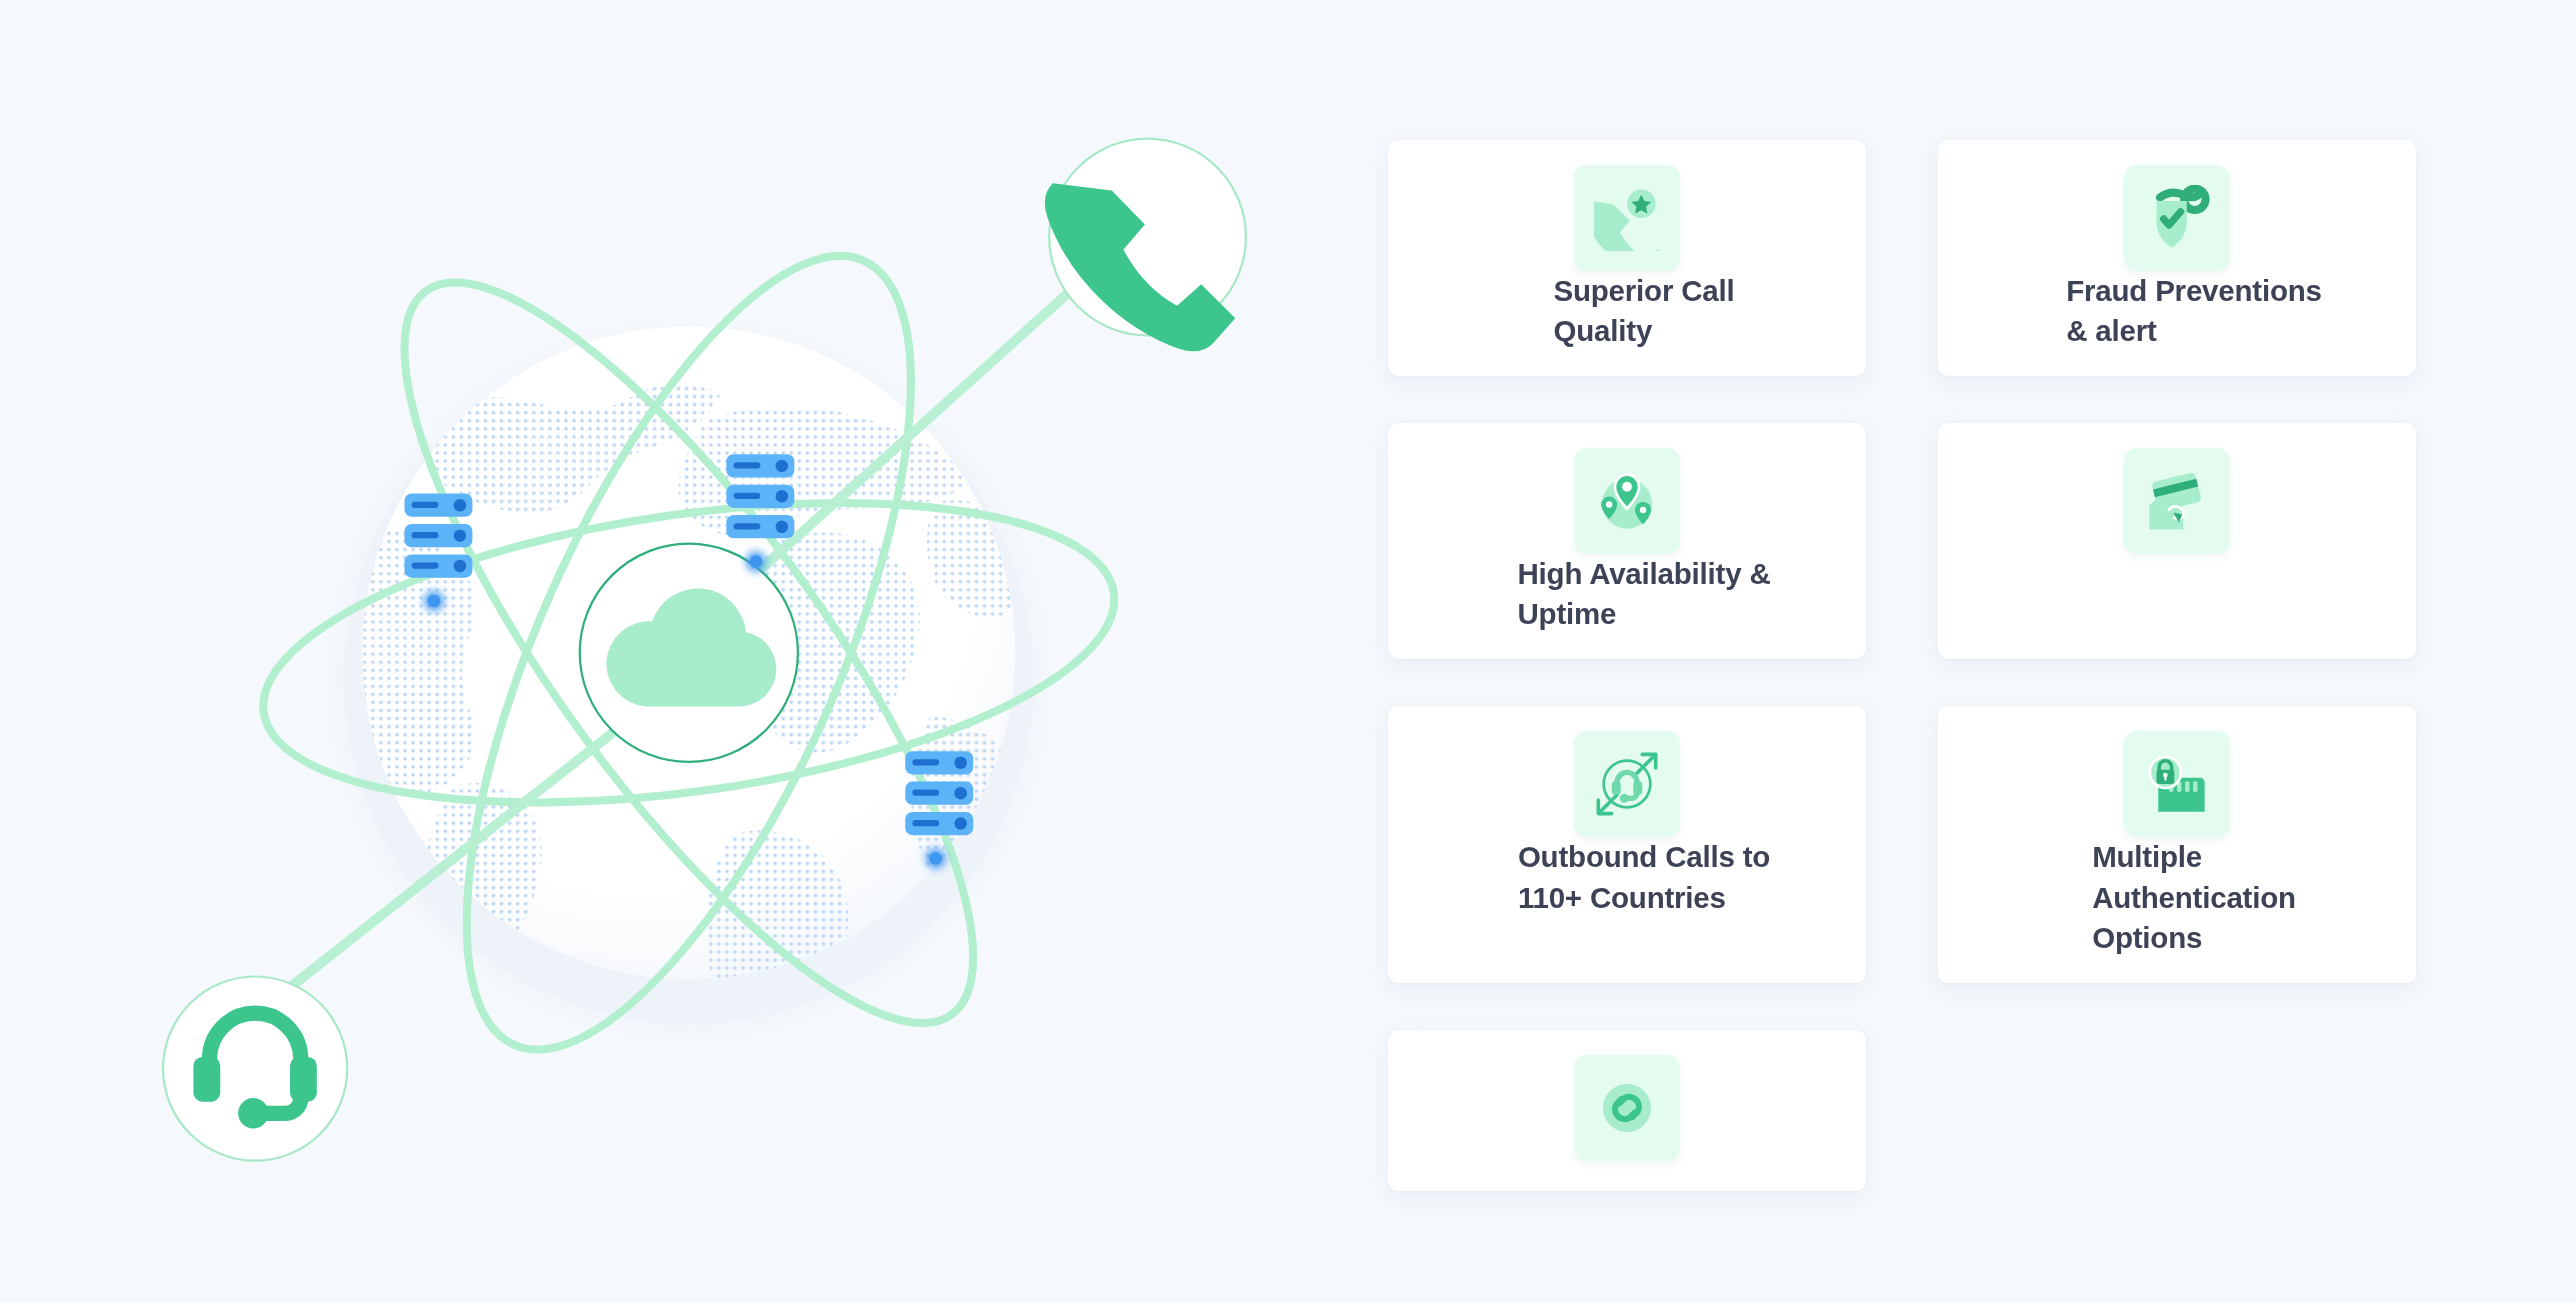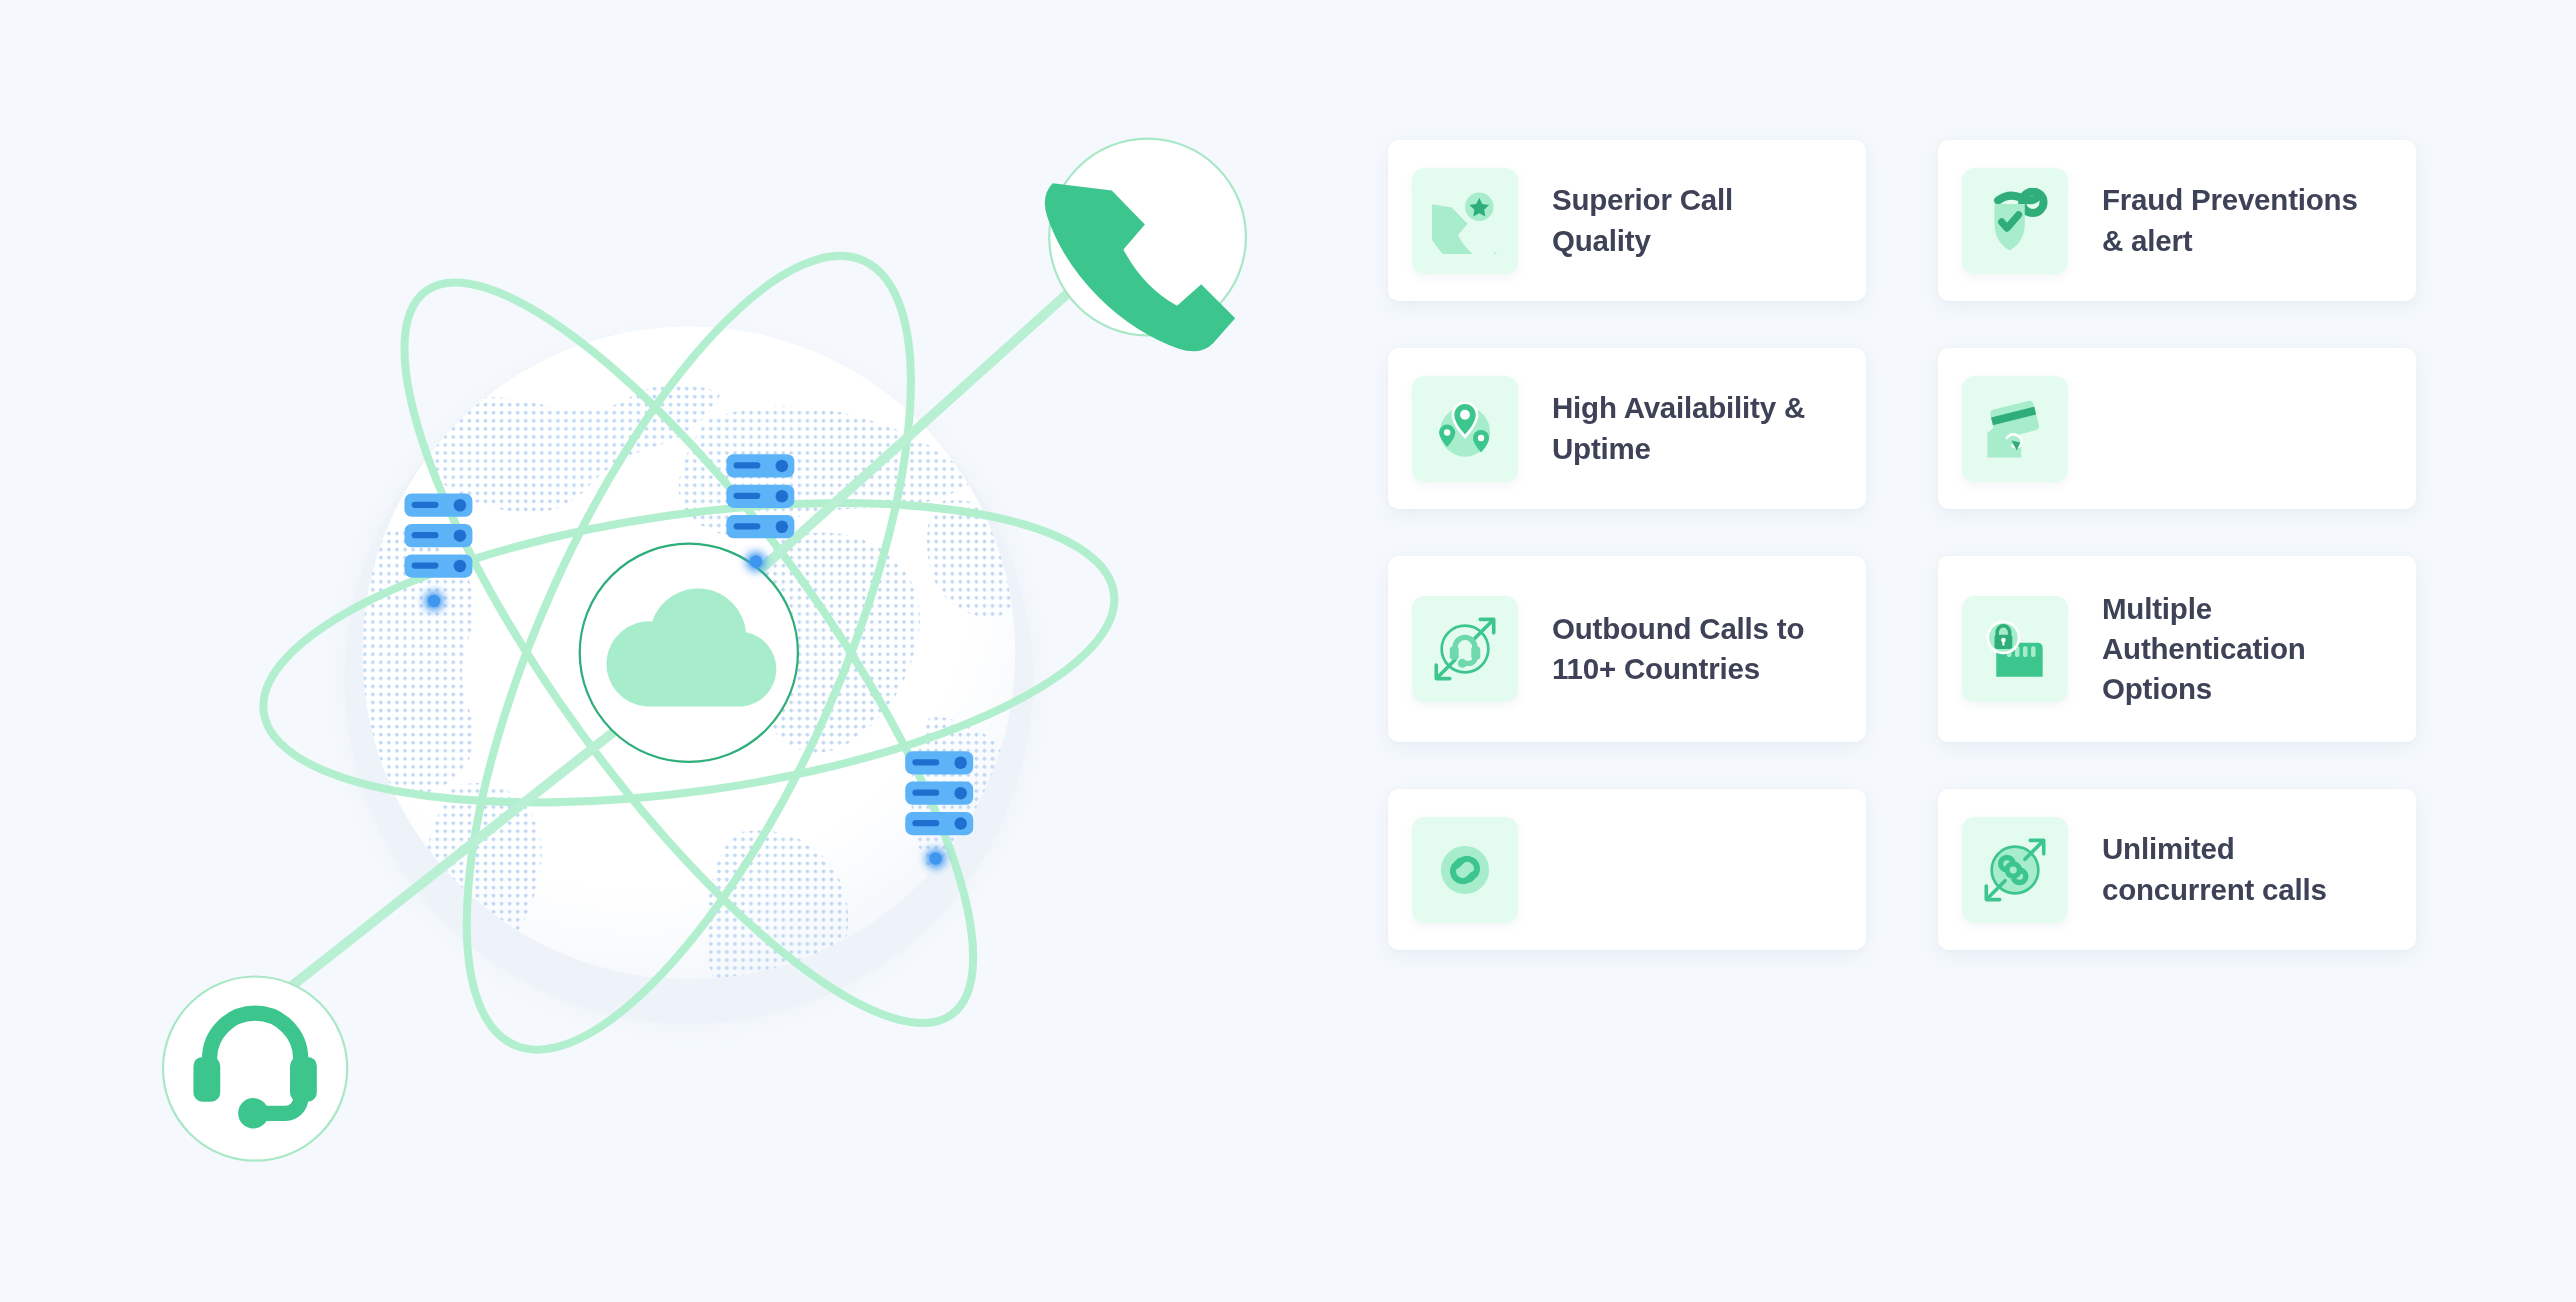--- a/index.html
+++ b/index.html
@@ -26,20 +26,21 @@
   .card{
     position:relative;
     background:#ffffff;
     border-radius:10.7px;
     box-shadow:0 5.4px 19.7px rgba(120,145,175,0.10), 0 0.9px 2.7px rgba(120,145,175,0.06);
     display:flex;
     align-items:center;
     padding:25px 24px;
     box-sizing:border-box;
     min-height:161px;
+    flex-direction:column;
   }
   .card-icon{
     flex:0 0 auto;
     width:106px;height:106px;
     border-radius:12.5px;
     background:#e4fbf0;
     display:flex;align-items:center;justify-content:center;
     box-shadow:0 3.6px 9px rgba(130,160,180,0.10);
   }
   .card-icon svg{display:block;}
@@ -300,36 +301,17 @@
         <svg width="66" height="66" viewBox="0 0 74 74">
           <circle cx="37" cy="37" r="27" fill="#a7eccb"></circle>
           <g fill="none" stroke="#3cc68e" stroke-width="7" stroke-linecap="round">
             <path d="M31 27 l-6 6 a11 11 0 0 0 15 15 l6 -6"></path>
             <path d="M43 47 l6 -6 a11 11 0 0 0 -15 -15 l-6 6"></path>
           </g>
         </svg>
       </div>
     </div>
 
-    <div class="card">
-      <div class="card-icon">
-        <svg width="70" height="70" viewBox="0 0 78 78">
-          <circle cx="39" cy="39" r="26" fill="#a7eccb"></circle>
-          <circle cx="39" cy="39" r="26" fill="none" stroke="#3cc68e" stroke-width="3"></circle>
-          <g fill="none" stroke="#3cc68e" stroke-width="4" stroke-linecap="round" stroke-linejoin="round">
-            <path d="M50 27 L70 7"></path>
-              <path d="M56 6 h15 v15"></path>
-            <path d="M28 51 L8 71"></path>
-              <path d="M22 72 H7 v-15"></path>
-          </g>
-          <g fill="none" stroke="#3cc68e" stroke-width="6" stroke-linecap="round">
-            <path d="M30 39 a7 7 0 1 1 7 7 a7 7 0 1 0 7 -7 a7 7 0 1 1 -7 -7 a7 7 0 1 0 -7 7 z"></path>
-          </g>
-        </svg>
-      </div>
-      <div class="card-label">Unlimited
-concurrent calls</div>
-    </div>
 
 
   </div>
 </div>
 
 
 </body></html>

